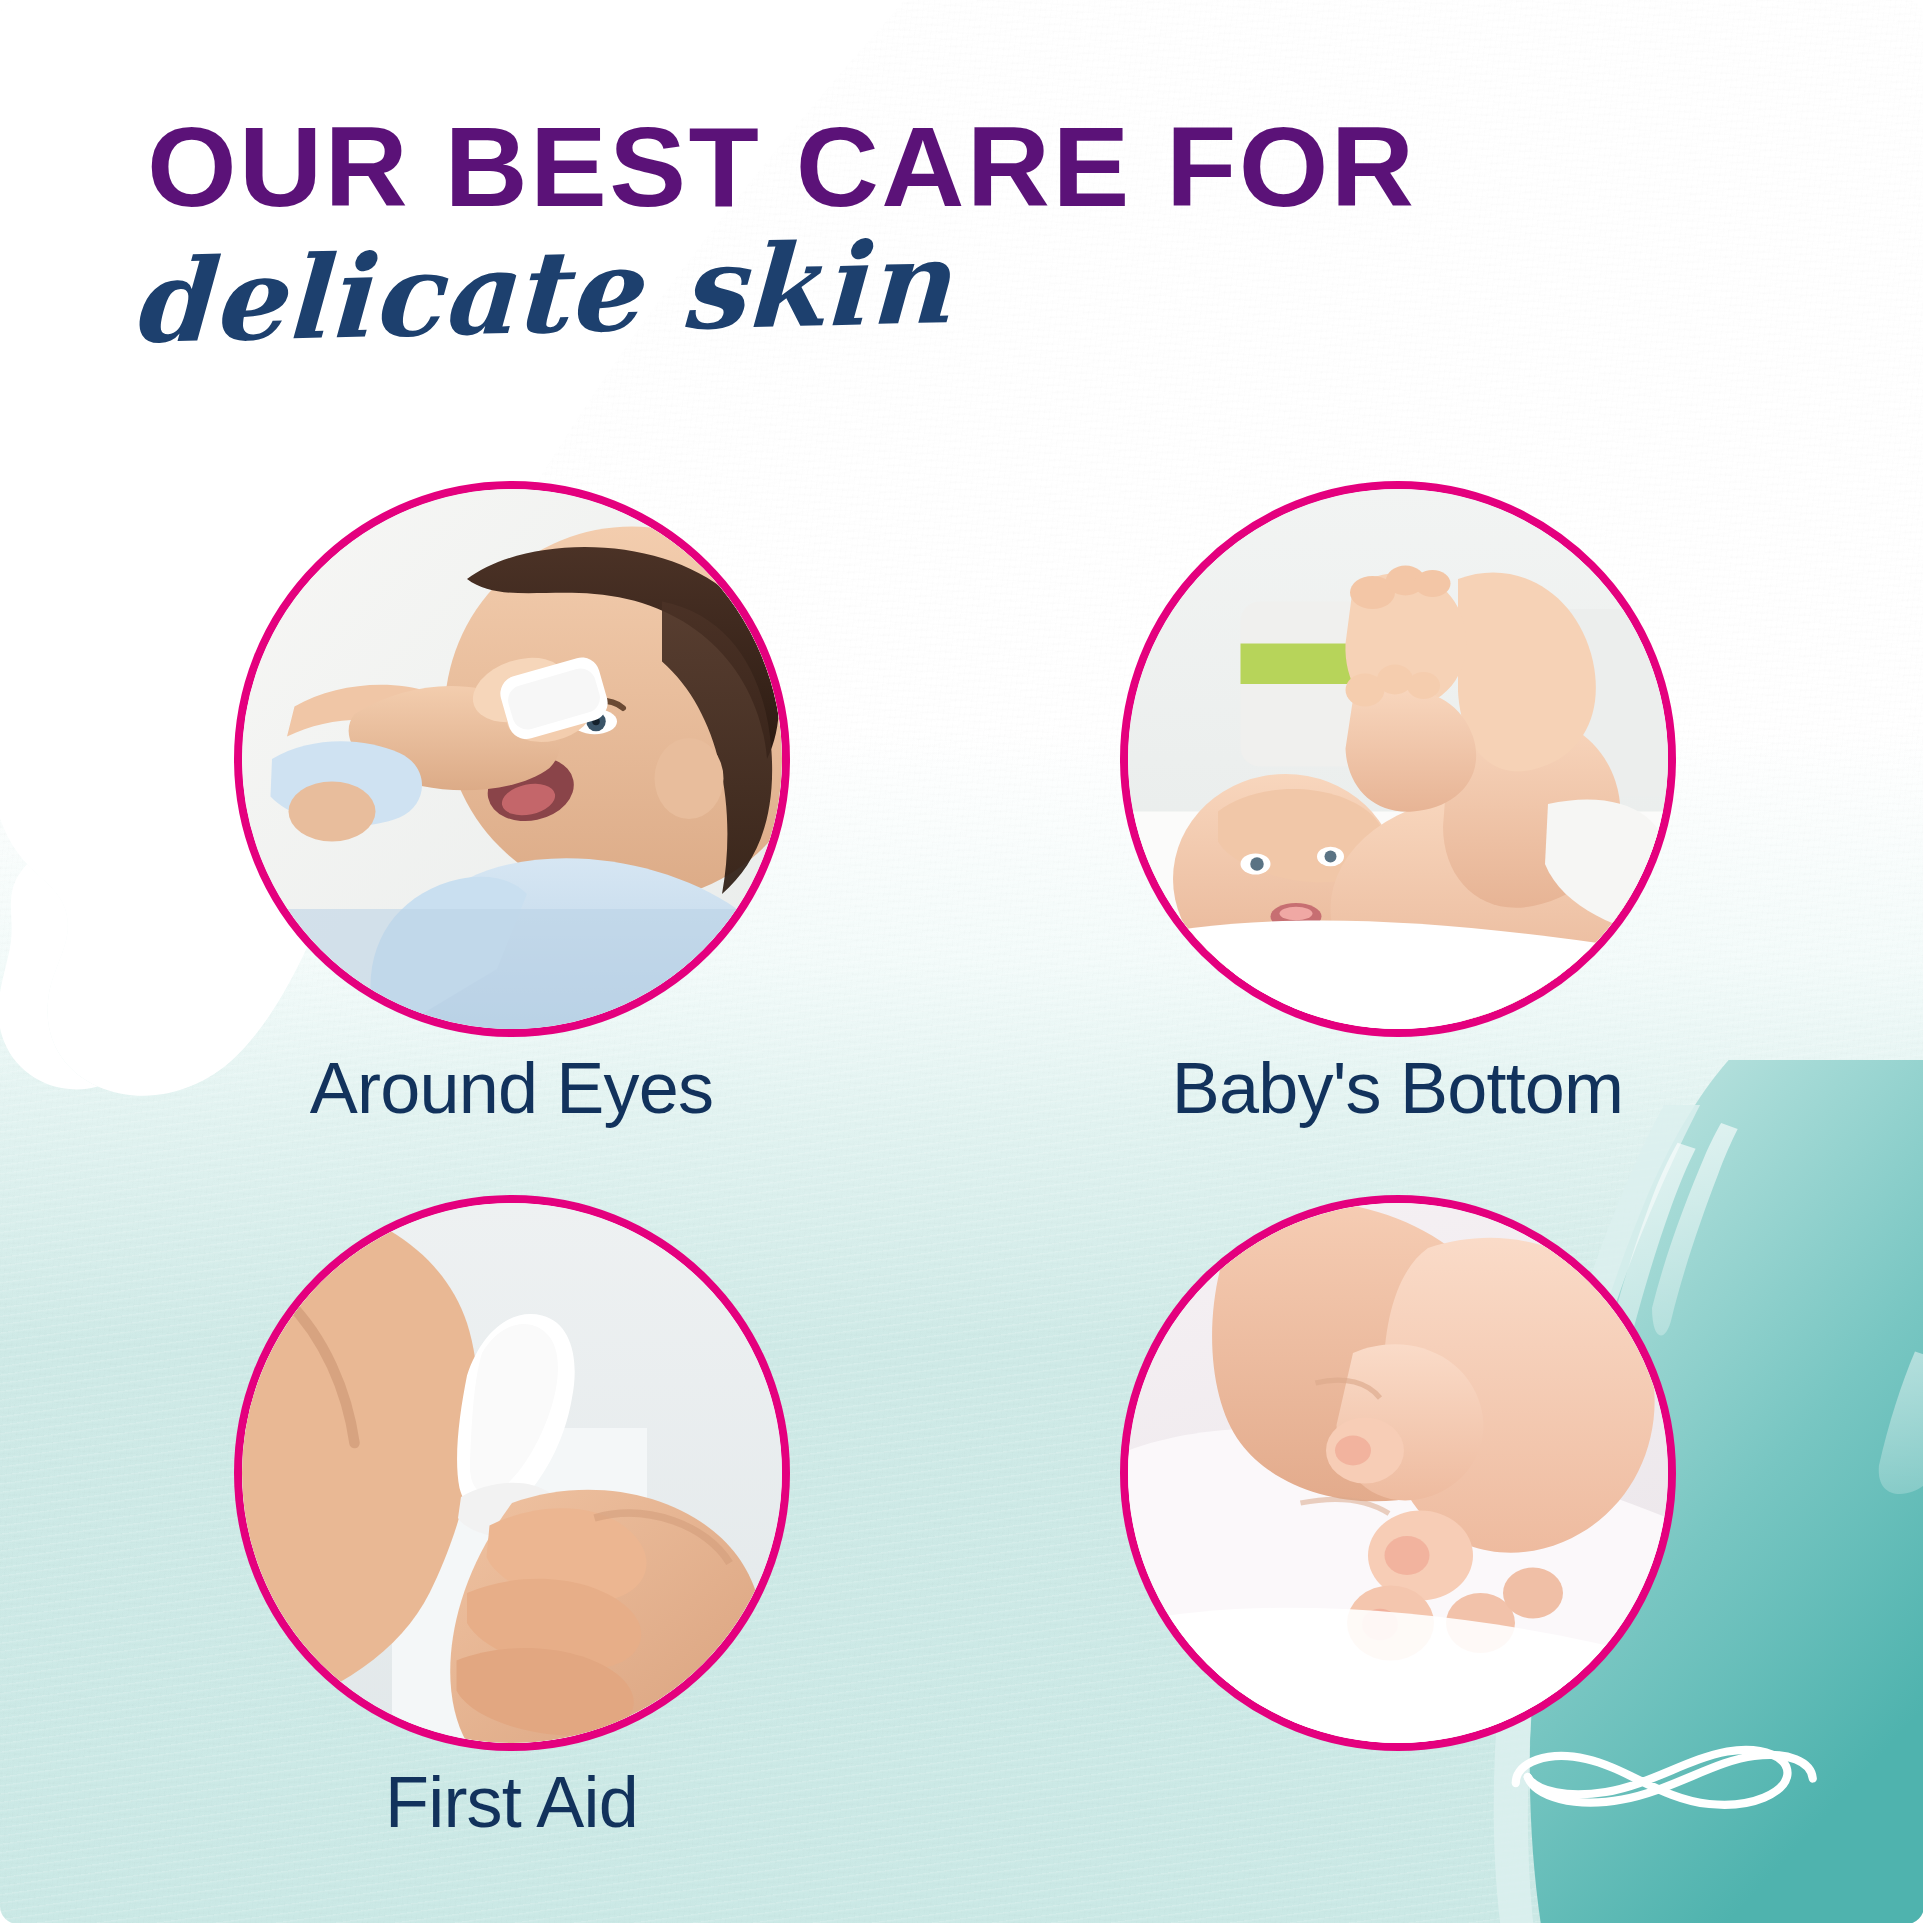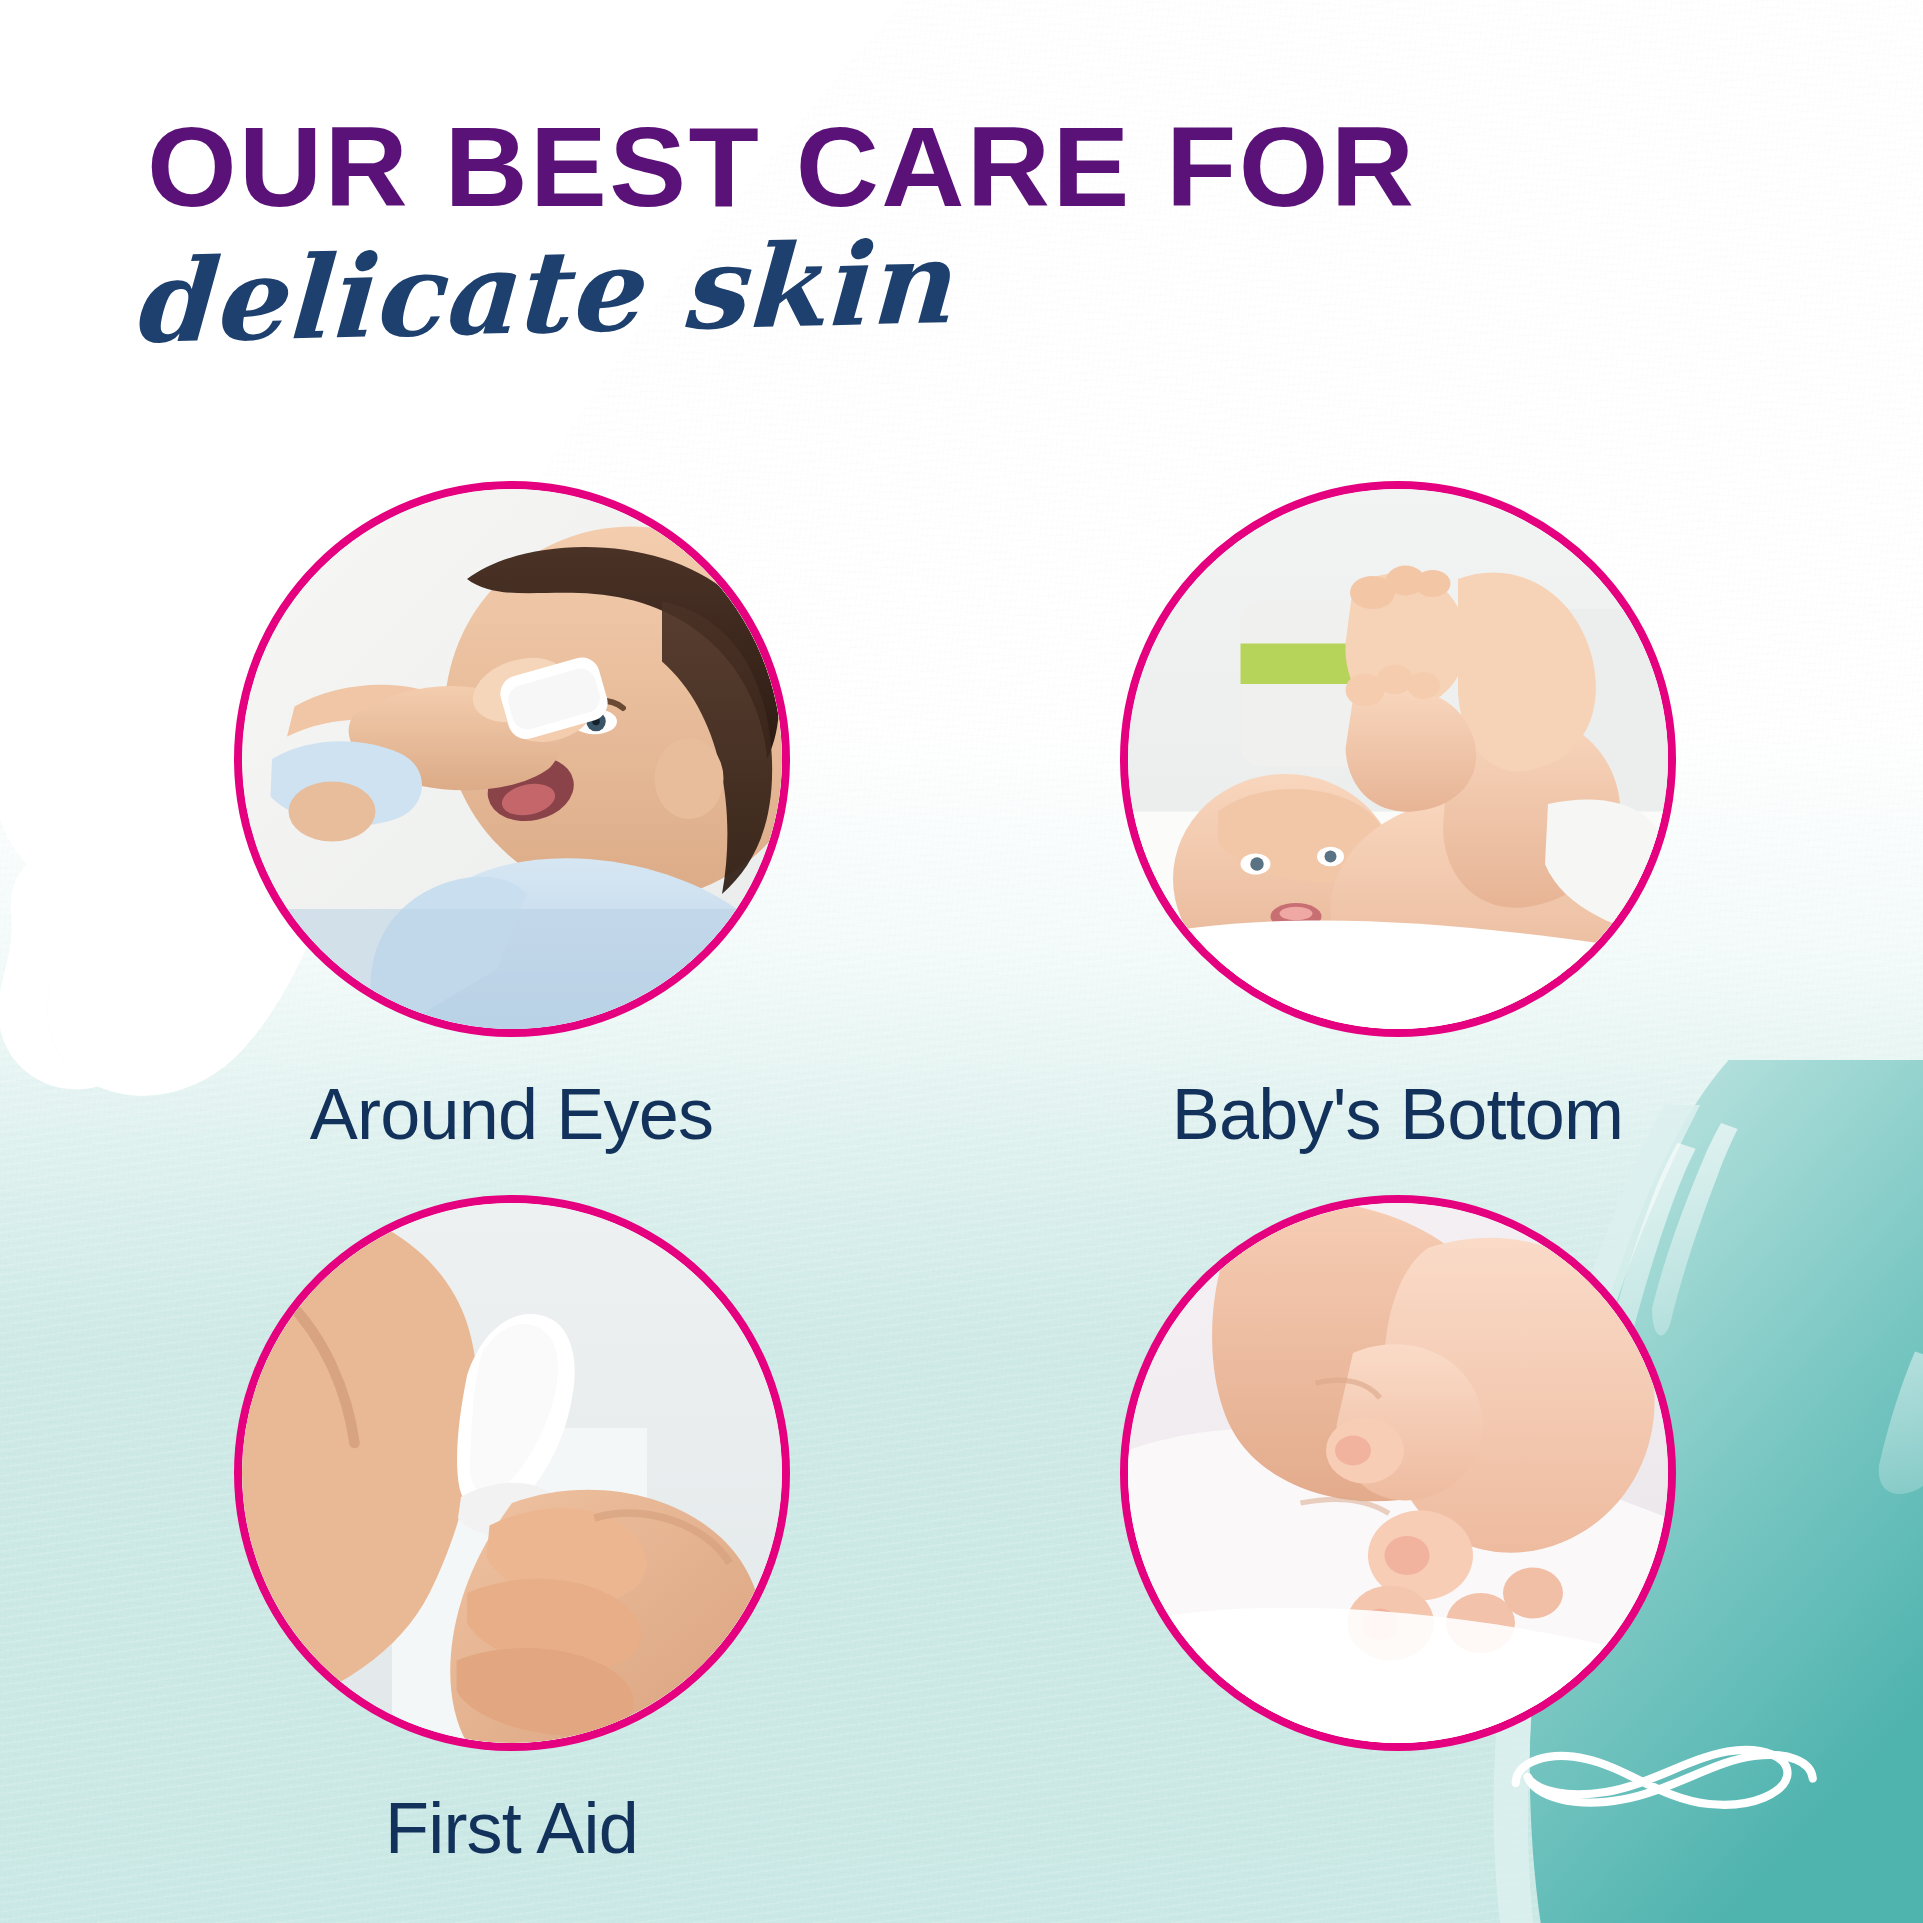--- a/index.html
+++ b/index.html
@@ -5,20 +5,21 @@
   html,body{margin:0;padding:0;}
   body{
     width:1924px;height:1924px;overflow:hidden;
     font-family:"Liberation Sans", sans-serif;
     background:#ffffff;
   }
   .stage{
     position:relative;width:1924px;height:1924px;overflow:hidden;
     background:
       linear-gradient(180deg,#ffffff 0%,#ffffff 38%,#f3fbfa 50%,#e2f3f1 58%,#cfeae7 70%,#cbe9e6 100%);
+    border-radius: 18px;
   }
   
   .texture{
     position:absolute;inset:0;pointer-events:none;opacity:.5;
     background-image:
       repeating-linear-gradient(97deg, rgba(0,0,0,.016) 0px, rgba(0,0,0,0) 1.5px, rgba(255,255,255,.25) 3px, rgba(0,0,0,0) 5.3px),
       repeating-linear-gradient(3deg, rgba(0,0,0,.014) 0px, rgba(0,0,0,0) 2.3px, rgba(255,255,255,.22) 3.8px, rgba(0,0,0,0) 6.8px);
     mix-blend-mode:multiply;
   }
   .texture2{
@@ -74,21 +75,21 @@
     width:556px;height:556px;
     margin:0 auto;
     border-radius:50%;
     border:8.3px solid #E4007E;
     box-sizing:border-box;
     overflow:hidden;
     background:#f4f6f7;
   }
   .photo-ring .art{position:absolute;inset:0;border-radius:50%;overflow:hidden;}
   .caption{
-    margin-top:41px;
+    margin-top:15px;
     font-size:72px;
     color:#12325C;
     font-family:"Liberation Sans", sans-serif;
     font-weight:normal;
     letter-spacing:-0.8px;
     line-height:1;
   }
   .brand-flourish{
     position:absolute;right:99px;bottom:87px;width:323px;height:150px;
   }

